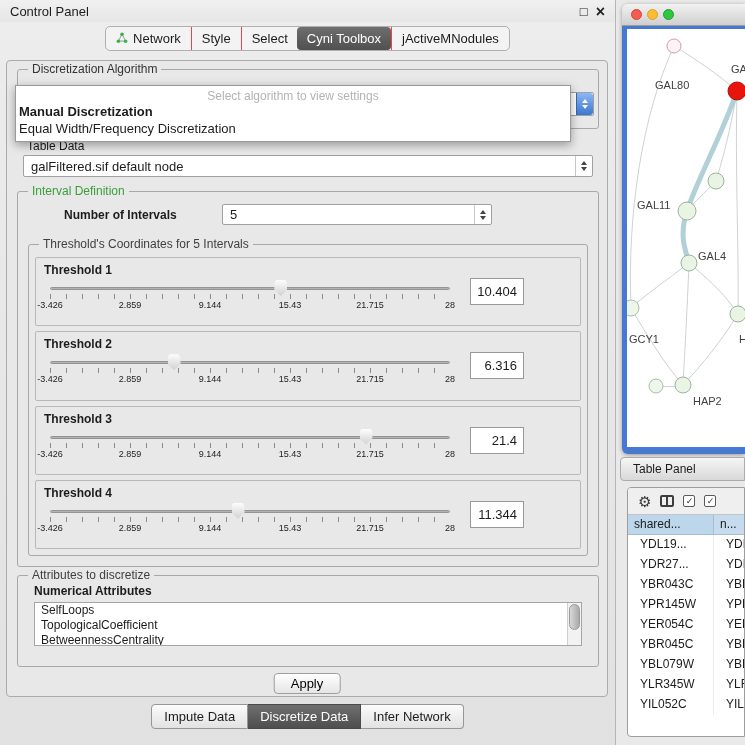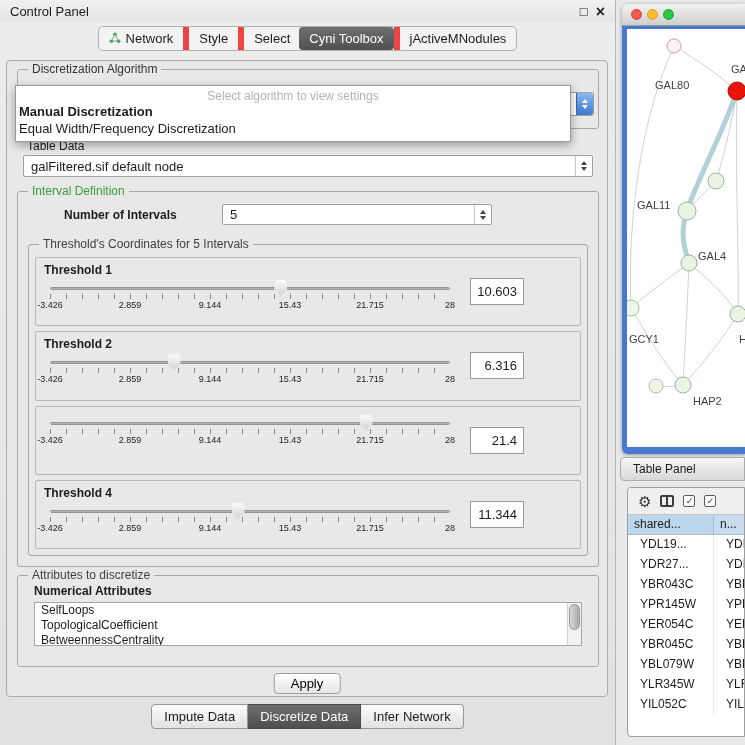--- a/index.html
+++ b/index.html
@@ -11,21 +11,21 @@
     background:linear-gradient(#ededed,#e1e1e1); border-right:1px solid #b5b5b5; }
   .cp-titlebar { height:22px; display:flex; align-items:center; padding:0 10px;
     background:linear-gradient(#f1f1f1,#e6e6e6); }
   .cp-title { font-size:13px; }
   .tb-icons { margin-left:auto; display:flex; gap:8px; align-items:center; }
   .tb-icon { font-size:13px; line-height:13px; color:#222; }
   .tb-icon.close { font-weight:bold; font-size:16px; }
 
   .top-tabs { height:32px; display:flex; justify-content:center; align-items:center; }
   .tabgroup { display:flex; background:#f3f3f3; border:1px solid #b0b0b0; border-radius:5px; }
-  .tab { display:flex; align-items:center; gap:5px; padding:4px 10px; font-size:13px; border-left:6px solid #ef4444; }
+  .tab { display:flex; align-items:center; gap:5px; padding:4px 10px; font-size:13px; border-left:1px solid #ef4444; }
   .tab:first-child { border-left:none; }
   .tab.selected { background:linear-gradient(#6e6e6e,#505050); color:#fff; border-radius:4px; border-left:none; margin-left:-1px; }
 
   .main-panel { position:absolute; left:6px; top:60px; width:602px; height:637px;
     background:#e8e8e8; border:1px solid #ababab; border-radius:4px; }
 
   .fs { position:absolute; border:1px solid #a8a8a8; border-radius:3px; }
   .fs-title { position:absolute; top:-8px; left:10px; background:#e8e8e8; padding:0 4px; font-size:12px; white-space:nowrap; }
   .fs-title.green { color:#3a9e3a; }
   .fs-title.blue  { color:#404040; }
@@ -218,40 +218,41 @@
                 <div class="ticks"></div>
                 <div class="tick-labels">
                   <span style="left:0%">-3.426</span>
                   <span style="left:20%">2.859</span>
                   <span style="left:40%">9.144</span>
                   <span style="left:60%">15.43</span>
                   <span style="left:80%">21.715</span>
                   <span style="left:100%">28</span>
                 </div>
               </div>
-              <div class="thr-value">10.603</div>
+              <div class="thr-value">10.404</div>
             </div>
             <div class="thr-block">
               <div class="thr-label">Threshold 2</div>
               <div class="slider">
                 <div class="track"></div>
                 <div class="thumb" style="left:calc(31.0% - 6.5px)"></div>
                 <div class="ticks"></div>
                 <div class="tick-labels">
                   <span style="left:0%">-3.426</span>
                   <span style="left:20%">2.859</span>
                   <span style="left:40%">9.144</span>
                   <span style="left:60%">15.43</span>
                   <span style="left:80%">21.715</span>
                   <span style="left:100%">28</span>
                 </div>
               </div>
               <div class="thr-value">6.316</div>
             </div>
             <div class="thr-block">
+              <div class="thr-label">Threshold 3</div>
               <div class="slider">
                 <div class="track"></div>
                 <div class="thumb" style="left:calc(79.0% - 6.5px)"></div>
                 <div class="ticks"></div>
                 <div class="tick-labels">
                   <span style="left:0%">-3.426</span>
                   <span style="left:20%">2.859</span>
                   <span style="left:40%">9.144</span>
                   <span style="left:60%">15.43</span>
                   <span style="left:80%">21.715</span>

